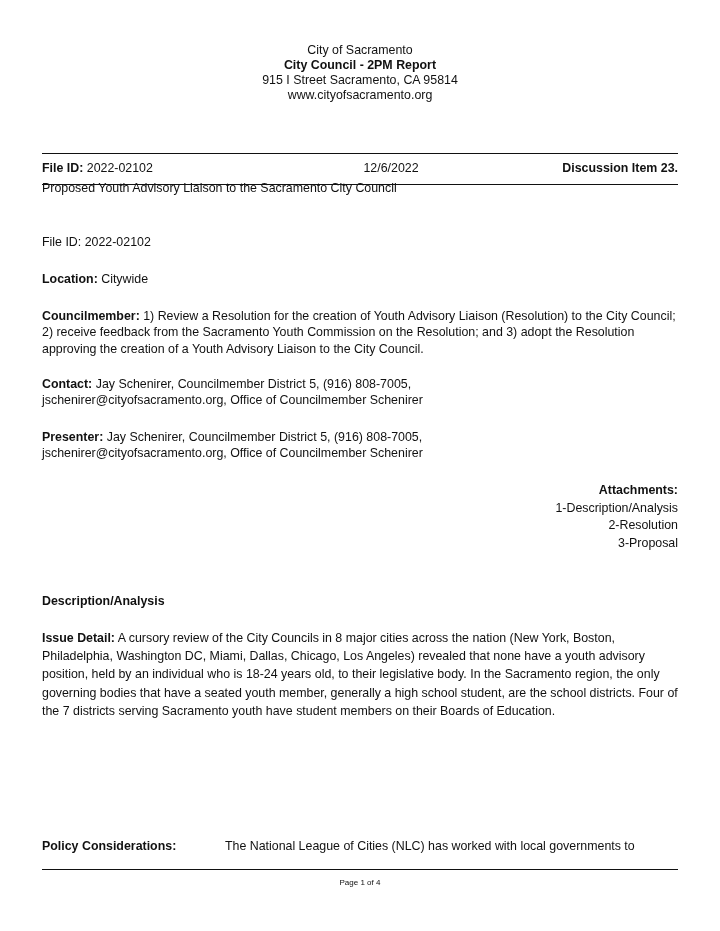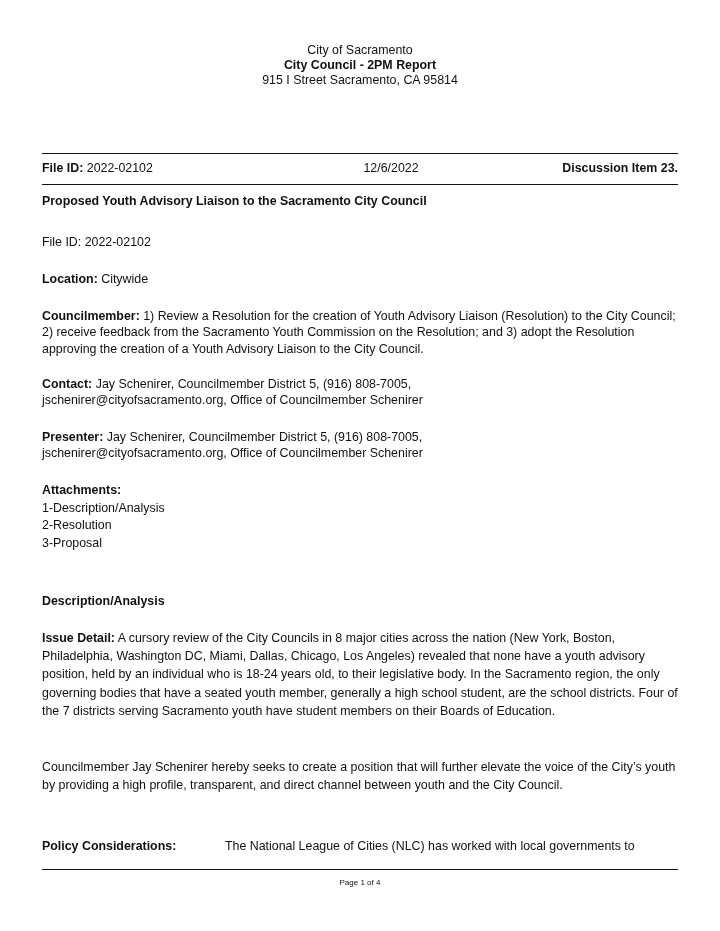--- a/index.html
+++ b/index.html
@@ -11,32 +11,33 @@
   .page { position: absolute; left: 0; top: 0; width: 720px; height: 676px; }
   .masthead { position: absolute; left: 0; top: 43px; width: 720px; text-align: center; line-height: 15px; font-size: 12.4px; }
   .masthead .bold { font-weight: bold; }
   .rule { position: absolute; left: 42px; width: 636px; height: 0; border-top: 1px solid #111; }
   .meta-row { position: absolute; left: 42px; top: 161px; width: 636px; height: 16px; font-size: 12.4px; }
   .meta-left { position: absolute; left: 0; top: 0; }
   .meta-center { position: absolute; left: 0; width: 636px; text-align: center; top: 0; padding-left: 31px; }
   .meta-right { position: absolute; right: 0; top: 0; font-weight: bold; }
   .b { font-weight: bold; }
   .block { position: absolute; left: 42px; width: 636px; line-height: 16.3px; }
-  .title { top: 193px; font-weight: bold; }
+  .title { top: 180px; font-weight: normal; }
   .footer { position: absolute; left: 0; top: 878px; width: 720px; text-align: center; font-size: 8px; }
 </style>
 </head>
 <body>
 
 <div class="page">
 
   <div class="masthead">
     <div>City of Sacramento</div>
     <div class="bold">City Council - 2PM Report</div>
     <div>915 I Street Sacramento, CA 95814</div>
+    <div>www.cityofsacramento.org</div>
   </div>
 
   <div class="rule" style="top:153px;"></div>
 
   <div class="meta-row">
     <div class="meta-center">12/6/2022</div>
     <div class="meta-left"><span class="b">File ID:</span><span> 2022-02102</span></div>
     <div class="meta-right">Discussion Item 23.</div>
   </div>
 
@@ -53,31 +54,30 @@
   <div class="block" style="top:376px;">
     <div><span class="b">Contact:</span><span> Jay Schenirer, Councilmember District 5, (916) 808-7005,</span></div>
     <div>jschenirer@cityofsacramento.org, Office of Councilmember Schenirer</div>
   </div>
 
   <div class="block" style="top:429px;">
     <div><span class="b">Presenter:</span><span> Jay Schenirer, Councilmember District 5, (916) 808-7005,</span></div>
     <div>jschenirer@cityofsacramento.org, Office of Councilmember Schenirer</div>
   </div>
 
-  <div class="block" style="top:482px; line-height:17.5px;">
+  <div class="block" style="top:482px; line-height:17.5px;text-align:right;">
     <div class="b">Attachments:</div>
     <div>1-Description/Analysis</div>
     <div>2-Resolution</div>
     <div>3-Proposal</div>
   </div>
 
   <div class="block b" style="top:593px;">Description/Analysis</div>
 
   <div class="block" style="top:629px; line-height:18.2px;"><span class="b">Issue Detail:</span><span> A cursory review of the City Councils in 8 major cities across the nation (New York, Boston, Philadelphia, Washington DC, Miami, Dallas, Chicago, Los Angeles) revealed that none have a youth advisory position, held by an individual who is 18-24 years old, to their legislative body. In the Sacramento region, the only governing bodies that have a seated youth member, generally a high school student, are the school districts. Four of the 7 districts serving Sacramento youth have student members on their Boards of Education.</span></div>
 
-  <div class="block" style="top:758px; line-height:18.2px;">Councilmember Jay Schenirer hereby seeks to create a position that will further elevate the voice of the City’s youth by providing a high profile, transparent, and direct channel between youth and the City Council.</div>
 
   <div class="block" style="top:838px;"><span class="b">Policy Considerations:</span><span style="white-space:pre;margin-left:42px;">  The National League of Cities (NLC) has worked with local governments to</span></div>
 
   <div class="rule" style="top:869px;"></div>
 
   <div class="footer">Page 1 of 4</div>
 </div>
 
 </body></html>

